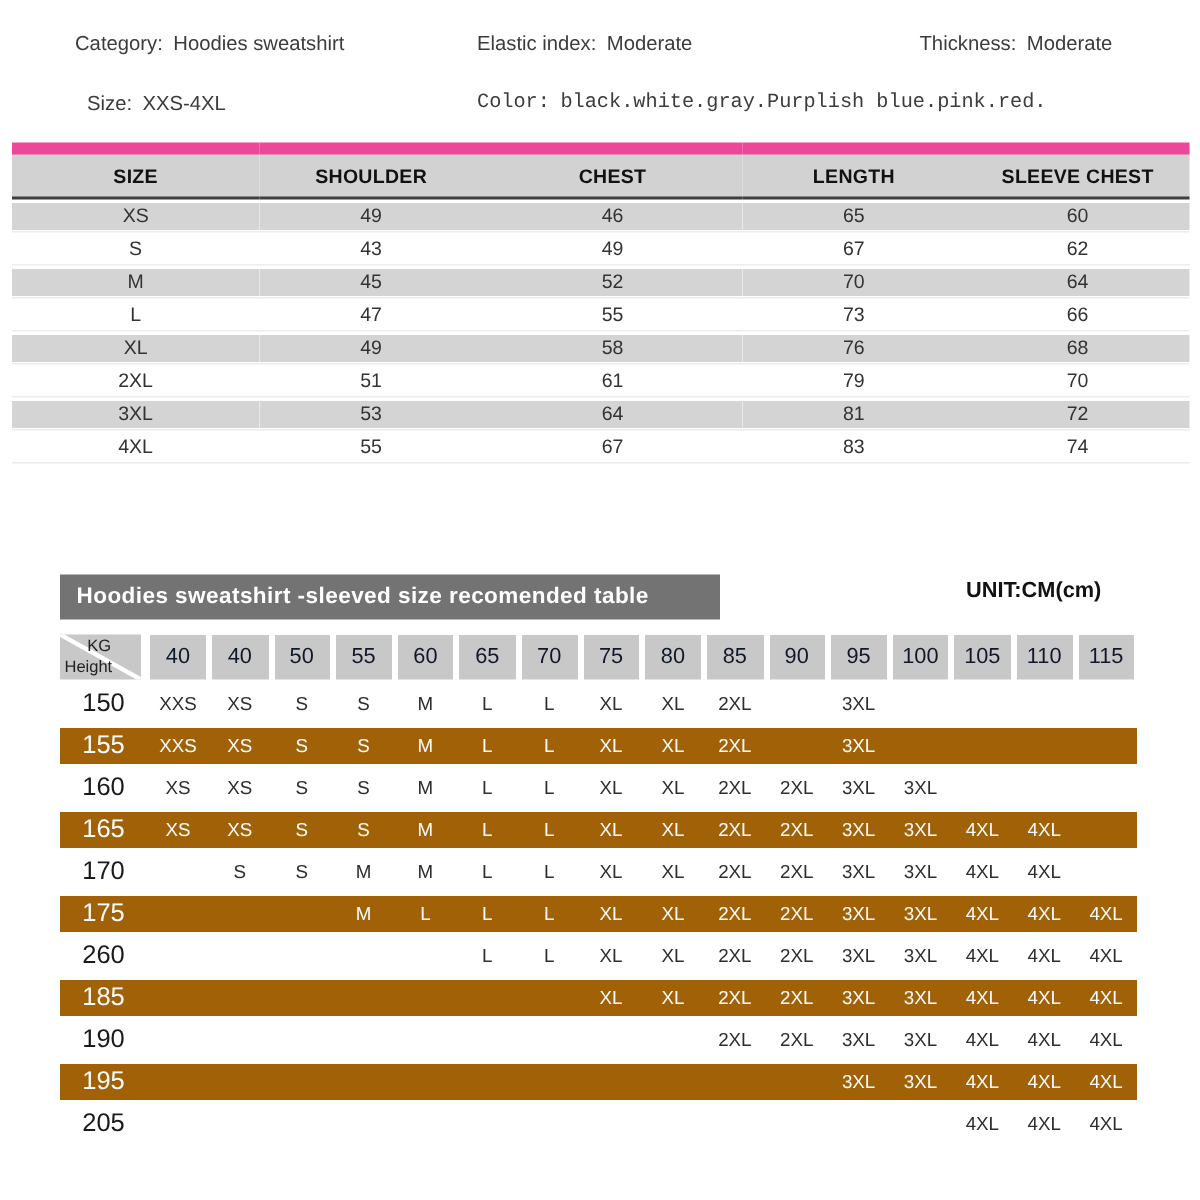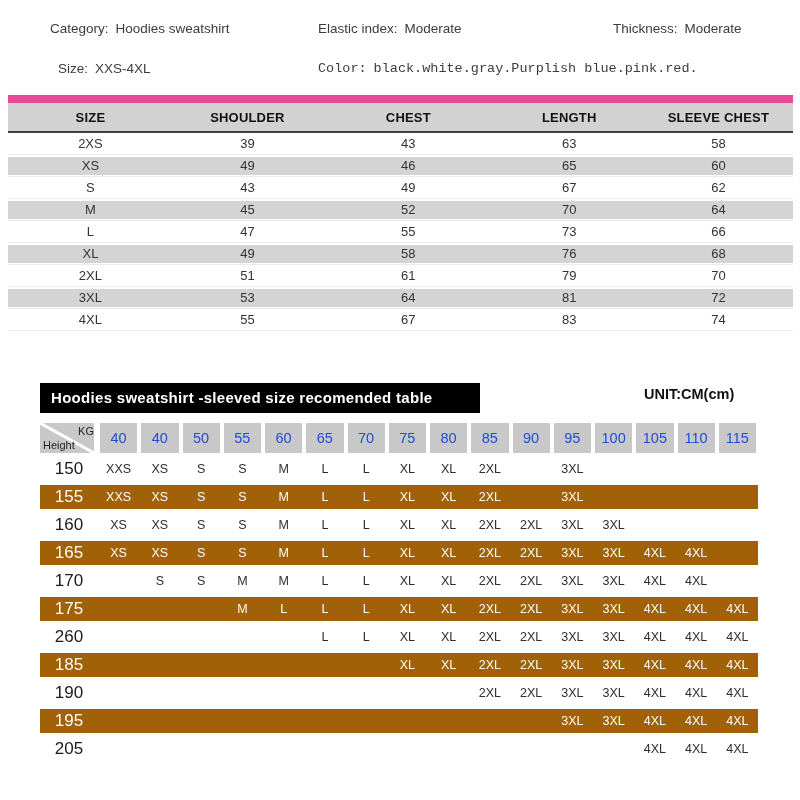--- a/index.html
+++ b/index.html
@@ -25,33 +25,33 @@
   }
   .spec td{
     height:17px;padding:2px 0;text-align:center;font-size:13px;color:#333;
     border-bottom:1px solid #ececec;
   }
   .spec tr.striped td{background:#d4d4d4;background-clip:content-box;}
 
   
   .rec-bar{
     position:absolute;left:40px;top:383px;width:440px;height:30px;box-sizing:border-box;
-    background:#000000;color:#fff;font-weight:bold;font-size:15px;line-height:30px;
+    background:#737373;color:#fff;font-weight:bold;font-size:15px;line-height:30px;
     padding-left:11px;letter-spacing:.3px;white-space:nowrap;
   }
   .rec-unit{position:absolute;left:644px;top:386px;font-size:14.5px;font-weight:bold;color:#111;}
   .rec{position:absolute;left:40px;top:423px;width:718px;}
   .rec-header{display:grid;grid-template-columns:58px repeat(16,1fr);height:30px;margin-bottom:2px;}
   .rec-corner{position:relative;background:#c8c8c8;margin-right:4px;}
   .rec-corner svg{position:absolute;left:0;top:0;width:100%;height:100%;}
-  .rec-corner .kg{position:absolute;top:2px;right:0;font-size:11px;color:#222;}
+  .rec-corner .kg{position:absolute;top:2px;right:20px;font-size:11px;color:#222;}
   .rec-corner .ht{position:absolute;bottom:2px;left:3px;font-size:11px;color:#222;}
   .rec-wcell{
     background:#c8c8c8;background-clip:content-box;padding:0 2px;
-    text-align:center;line-height:30px;font-size:14.5px;color:#1d4ed8;
+    text-align:center;line-height:30px;font-size:14.5px;color:#0f172a;
   }
   .rec-row{display:grid;grid-template-columns:58px repeat(16,1fr);height:28px;line-height:28px;}
   .rec-row .hcell{font-size:17px;color:#1a1a1a;text-align:center;}
   .rec-row .vcell{font-size:12.5px;color:#2e2e2e;text-align:center;padding:0 2px;}
   .rec-row.striped{
     background:#a16207;background-clip:content-box;
     padding:2px 0;box-sizing:border-box;line-height:24px;
   }
   .rec-row.striped .hcell,.rec-row.striped .vcell{color:#fbfbfb;}
 </style>
@@ -85,27 +85,20 @@
   <thead>
     <tr>
         <th>SIZE</th>
         <th>SHOULDER</th>
         <th>CHEST</th>
         <th>LENGTH</th>
         <th>SLEEVE CHEST</th>
       </tr>
   </thead>
   <tbody>
-      <tr>
-        <td>2XS</td>
-        <td>39</td>
-        <td>43</td>
-        <td>63</td>
-        <td>58</td>
-      </tr>
       <tr class="striped">
         <td>XS</td>
         <td>49</td>
         <td>46</td>
         <td>65</td>
         <td>60</td>
       </tr>
       <tr>
         <td>S</td>
         <td>43</td>

